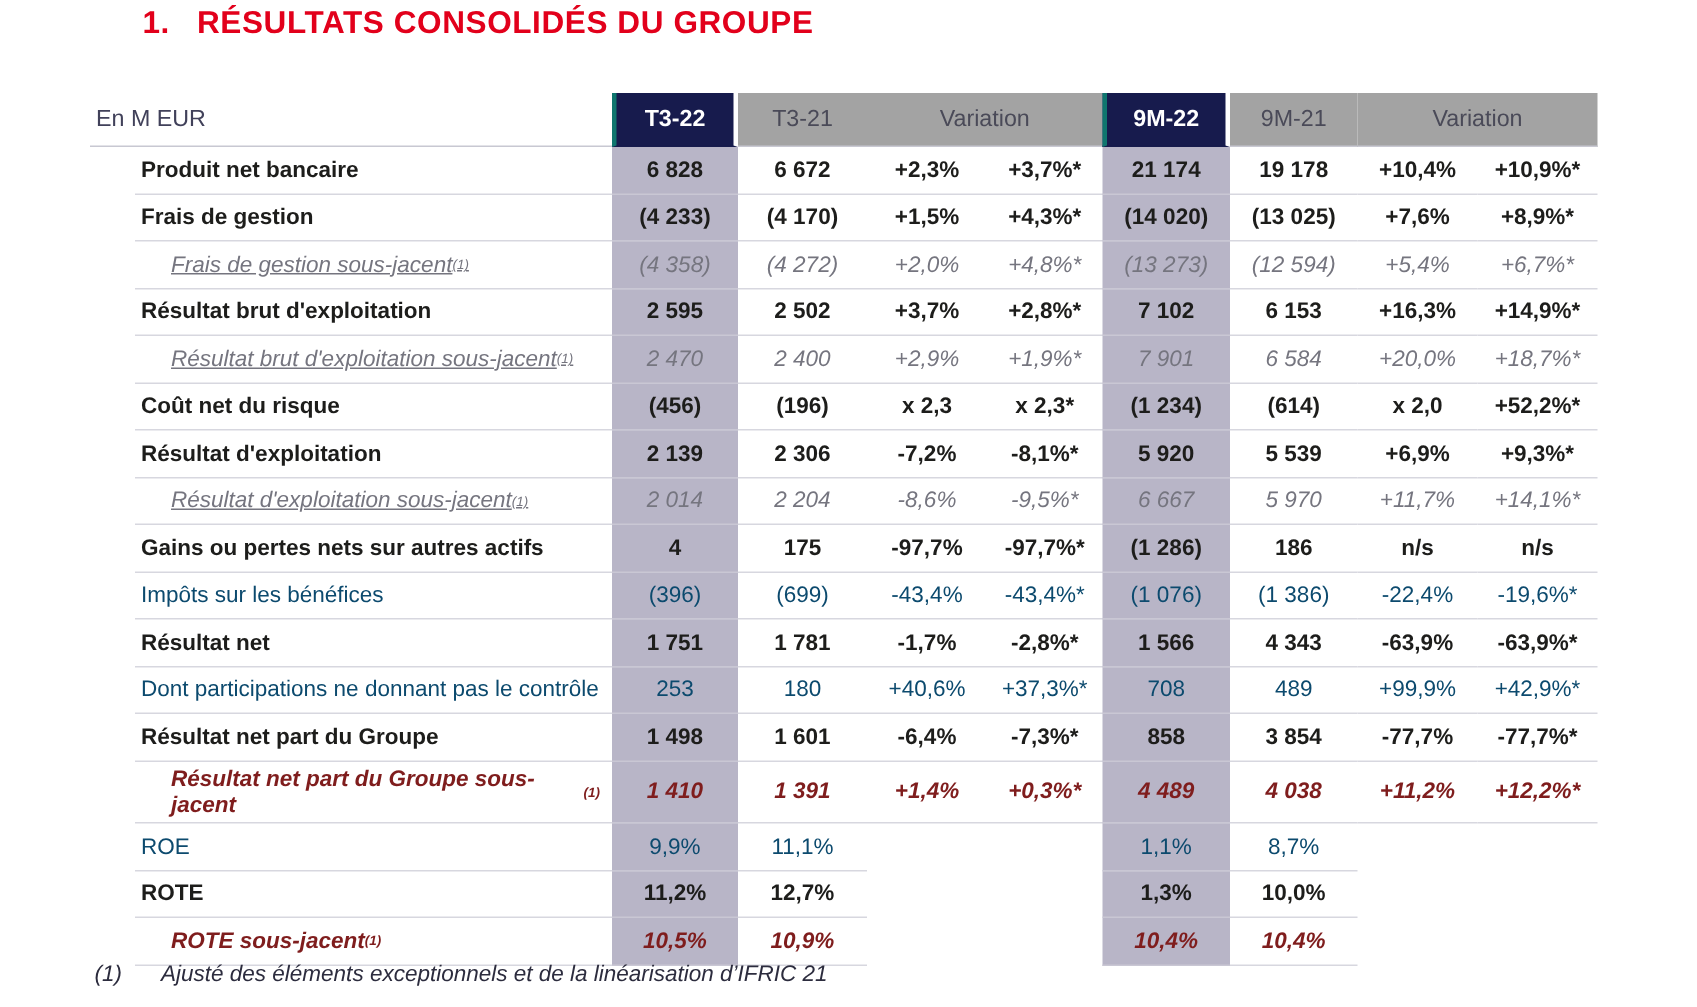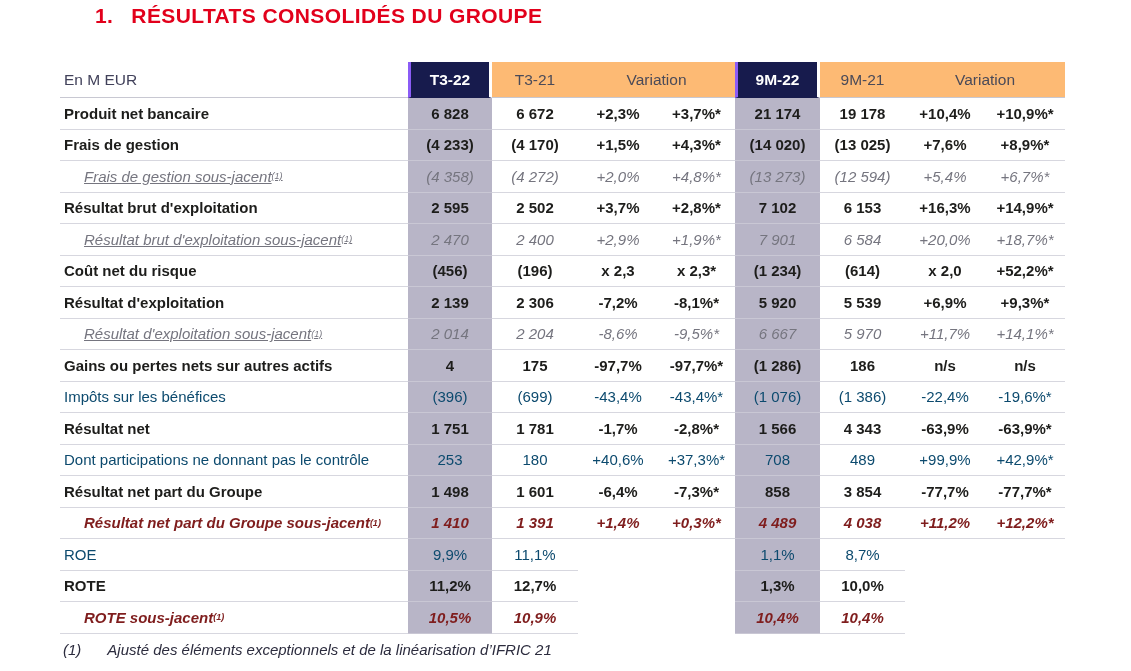--- a/index.html
+++ b/index.html
@@ -31,36 +31,37 @@
     display: flex; align-items: center; justify-content: center;
     font-size: 15.5px; color: #4a4a58;
     border-bottom: 1px solid #c8c8d2;
   }
   .header-row .hlabel {
     justify-content: flex-start; padding-left: 4px;
     color: #41415a; background: #ffffff;
   }
   .header-row .navy {
     background: #171b4d; color: #ffffff; font-weight: bold;
-    border-left: 3px solid #8b5cf6; border-right: 3px solid #ffffff;
+    border-left: 3px solid #0f766e; border-right: 3px solid #ffffff;
     border-bottom: 1px solid #171b4d;
   }
-  .header-row .gray { background: #fdba74; }
+  .header-row .gray { background: #a3a3a3; }
   .header-row .span2 { grid-column: span 2; }
 
   
   .row .cell {
     display: flex; align-items: center; justify-content: center;
     min-height: 31.5px; font-size: 15px;
     border-bottom: 1px solid #d7d7df;
     line-height: 1.15; text-align: center;
   }
   .row .label {
     justify-content: flex-start; text-align: left;
     padding: 3px 8px 3px 4px;
+    margin-left: 30px;
   }
   .row .c0, .row .c4 { background: #b8b5c7; border-bottom-color: #c9c7d4; }
   .row .empty { border-bottom: none; }
 
   
   .row.bold .cell { font-weight: bold; color: #1d1d1b; }
   .row.plain .cell { font-weight: normal; color: #0c4a6e; }
   .row.subjacent .cell { font-style: italic; color: #75757f; }
   .row.subjacent .label { padding-left: 24px; text-decoration: underline; }
   .row.subjacent-bold .cell { font-style: italic; font-weight: bold; color: #7f1d1d; }

